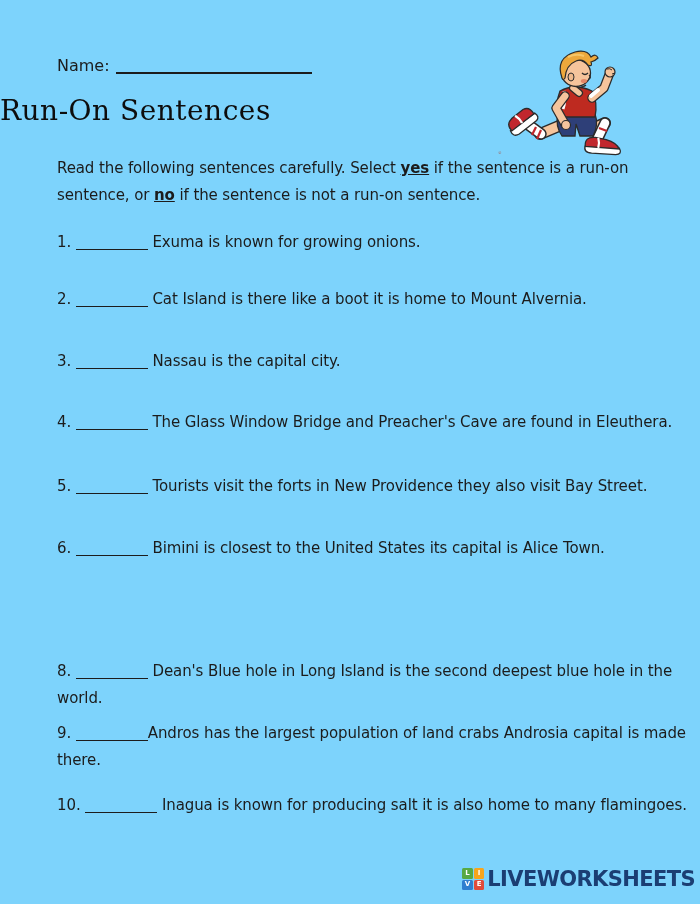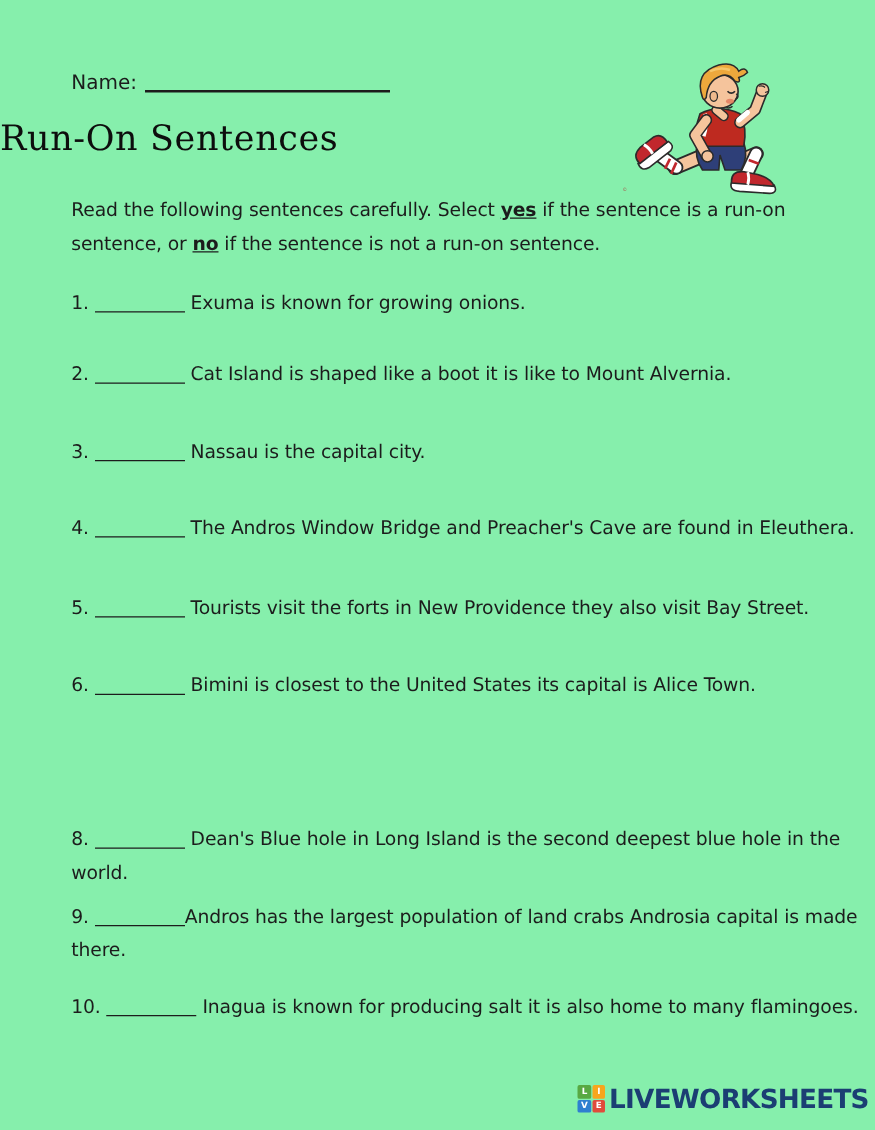--- a/index.html
+++ b/index.html
@@ -1,20 +1,20 @@
 <!DOCTYPE html>
 <html><head>
 <meta charset="utf-8">
 <style>
   html, body { margin: 0; padding: 0; background: #ffffff; }
   .page {
     position: relative;
     width: 700px;
     height: 904px;
-    background: #86efac;
+    background: #7dd3fc;
     overflow: hidden;
     font-family: "DejaVu Sans", sans-serif;
     color: #1c1c1c;
   }
 
   
   .name-row { position: absolute; left: 57px; top: 56px; font-size: 16px; }
   .name-blank {
     display: inline-block; width: 196px; height: 14px;
     border-bottom: 2px solid #1c1c1c; vertical-align: -3px; margin-left: 6px;
@@ -134,29 +134,29 @@
   <div class="credit">©</div>
 
   <div class="instructions"><span>Read the following sentences carefully. Select </span><span class="uw">yes</span><span> if the sentence is a run-on sentence, or </span><span class="uw">no</span><span> if the sentence is not a run-on sentence.</span></div>
 
   <div class="item" style="top:229px">
     <span>1.</span>
     <span class="blank"></span><span> Exuma is known for growing onions.</span>
   </div>
   <div class="item" style="top:286px">
     <span>2.</span>
-    <span class="blank"></span><span> Cat Island is shaped like a boot it is like to Mount Alvernia.</span>
+    <span class="blank"></span><span> Cat Island is there like a boot it is home to Mount Alvernia.</span>
   </div>
   <div class="item" style="top:348px">
     <span>3.</span>
     <span class="blank"></span><span> Nassau is the capital city.</span>
   </div>
   <div class="item" style="top:409px">
     <span>4.</span>
-    <span class="blank"></span><span> The Andros Window Bridge and Preacher's Cave are found in Eleuthera.</span>
+    <span class="blank"></span><span> The Glass Window Bridge and Preacher's Cave are found in Eleuthera.</span>
   </div>
   <div class="item" style="top:473px">
     <span>5.</span>
     <span class="blank"></span><span> Tourists visit the forts in New Providence they also visit Bay Street.</span>
   </div>
   <div class="item" style="top:535px">
     <span>6.</span>
     <span class="blank"></span><span> Bimini is closest to the United States its capital is Alice Town.</span>
   </div>
   <div class="item" style="top:658px">

